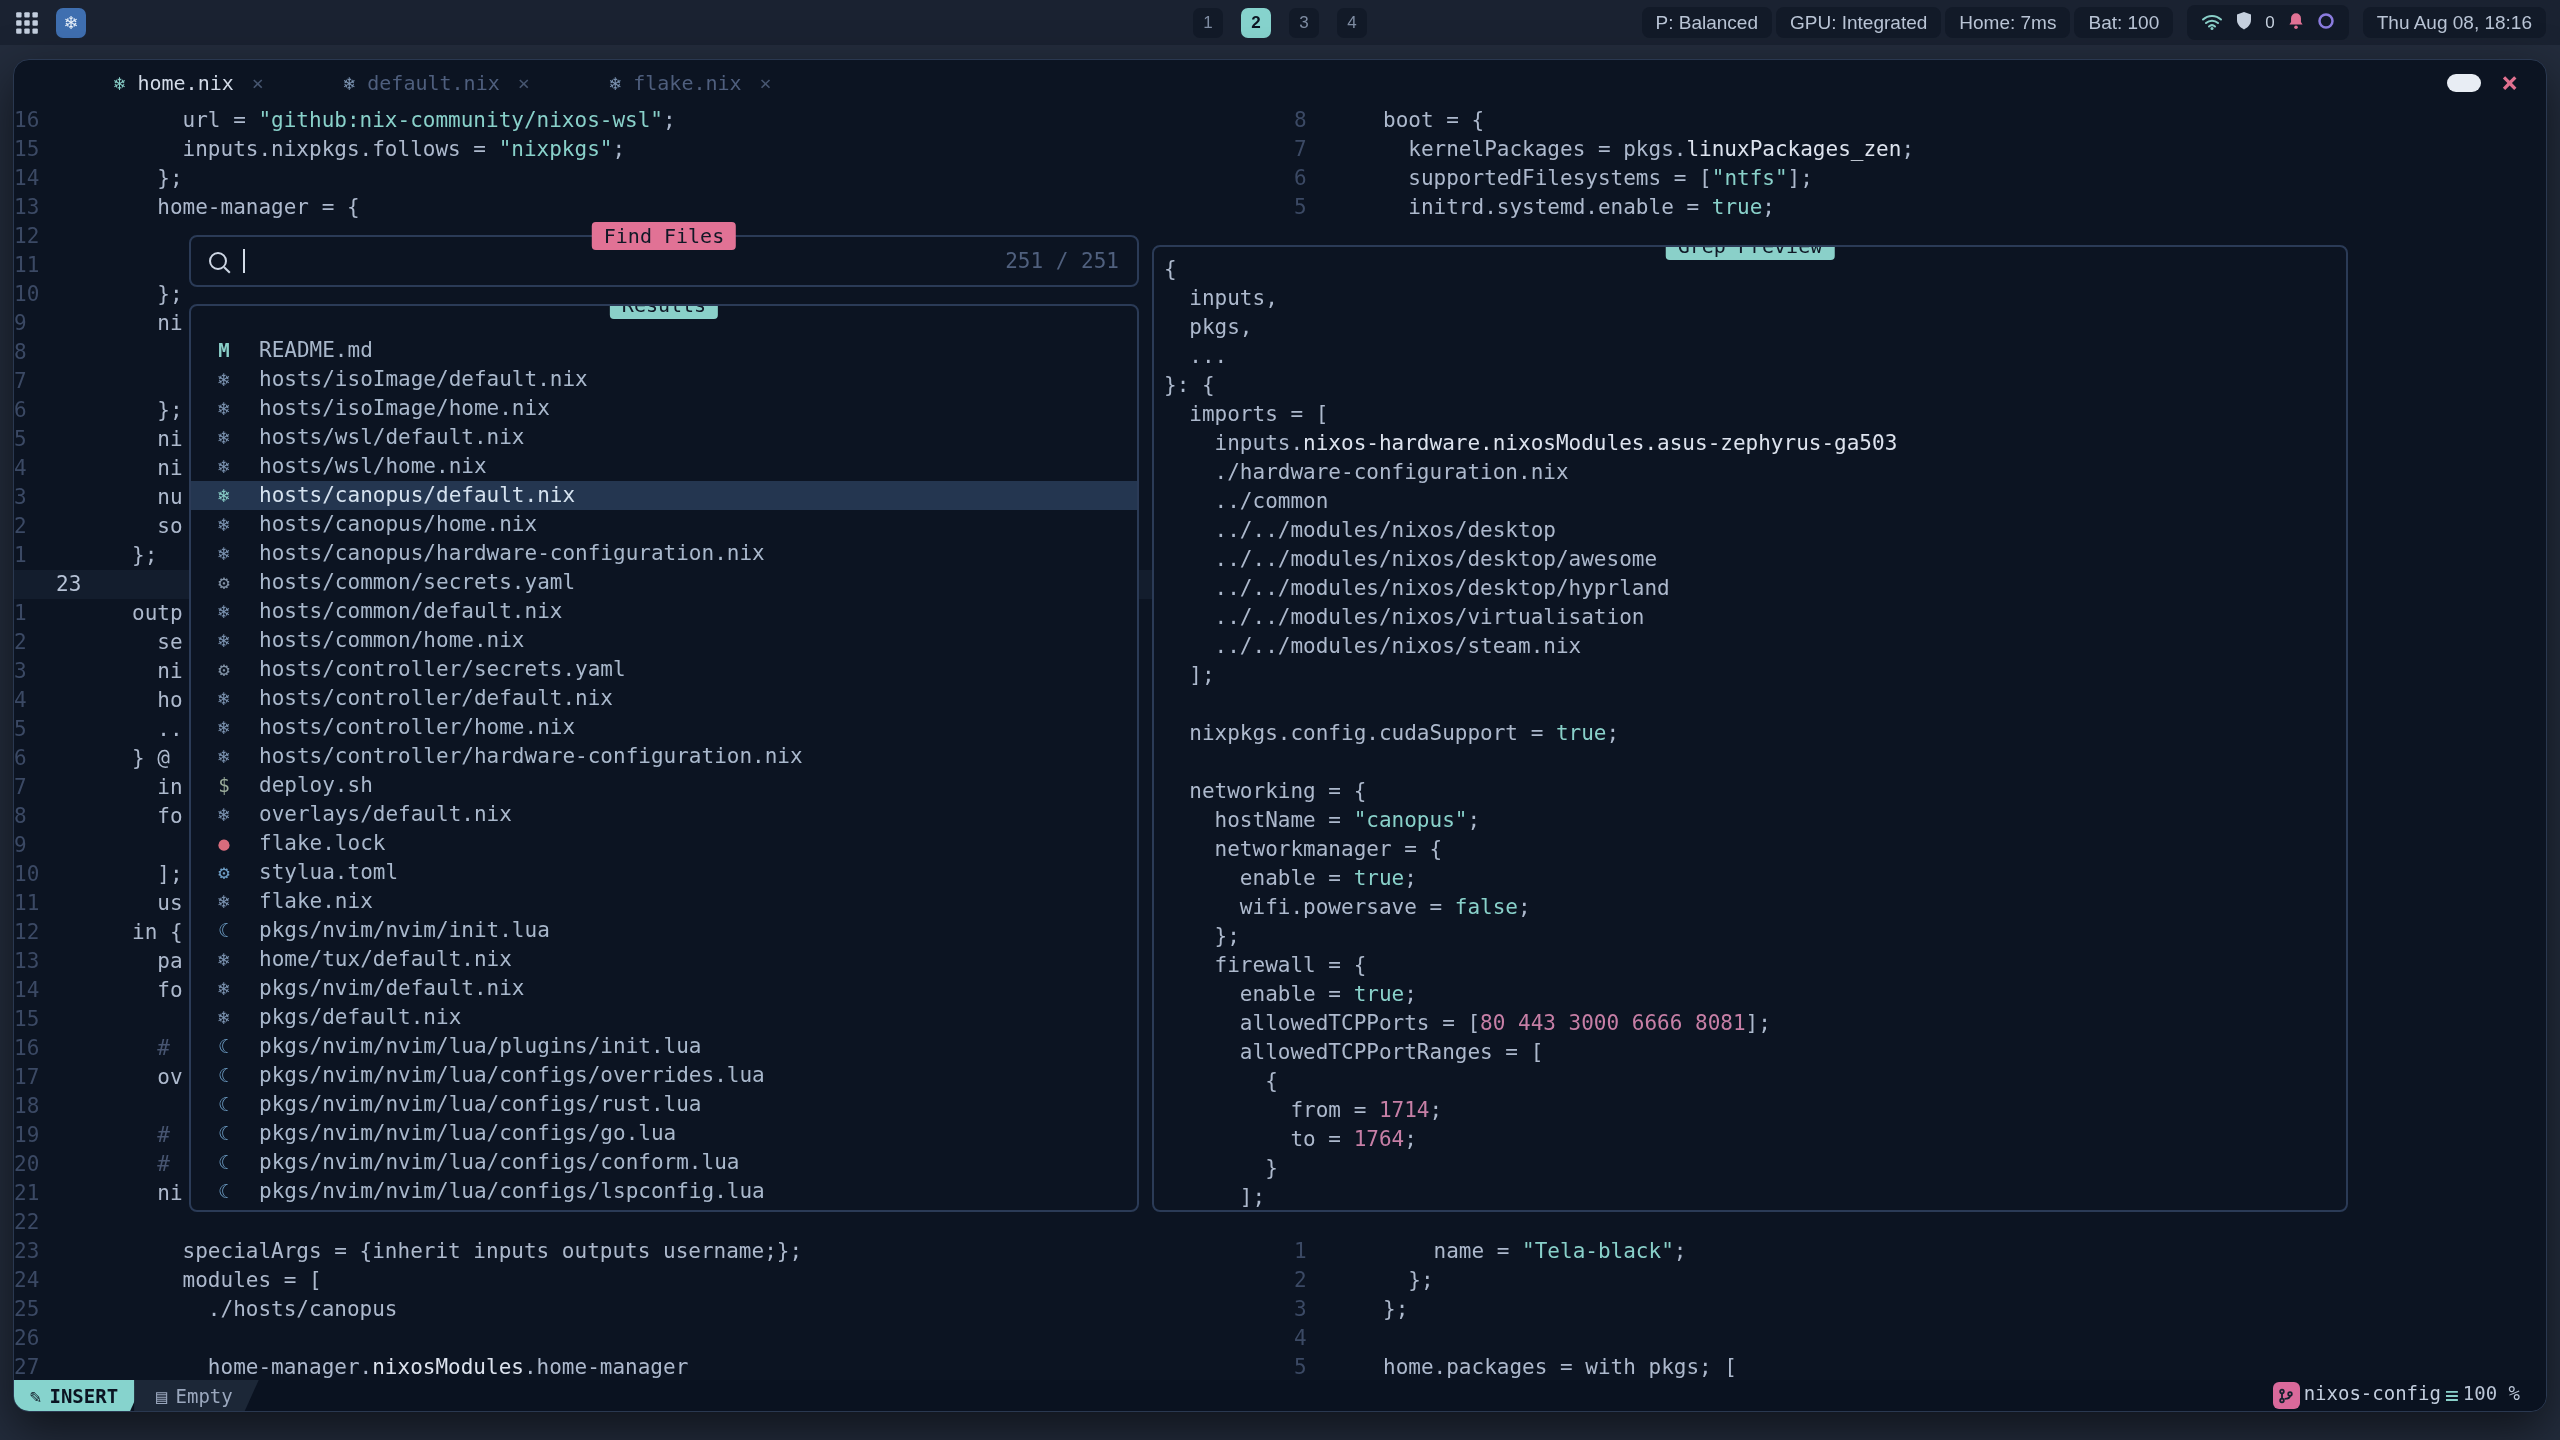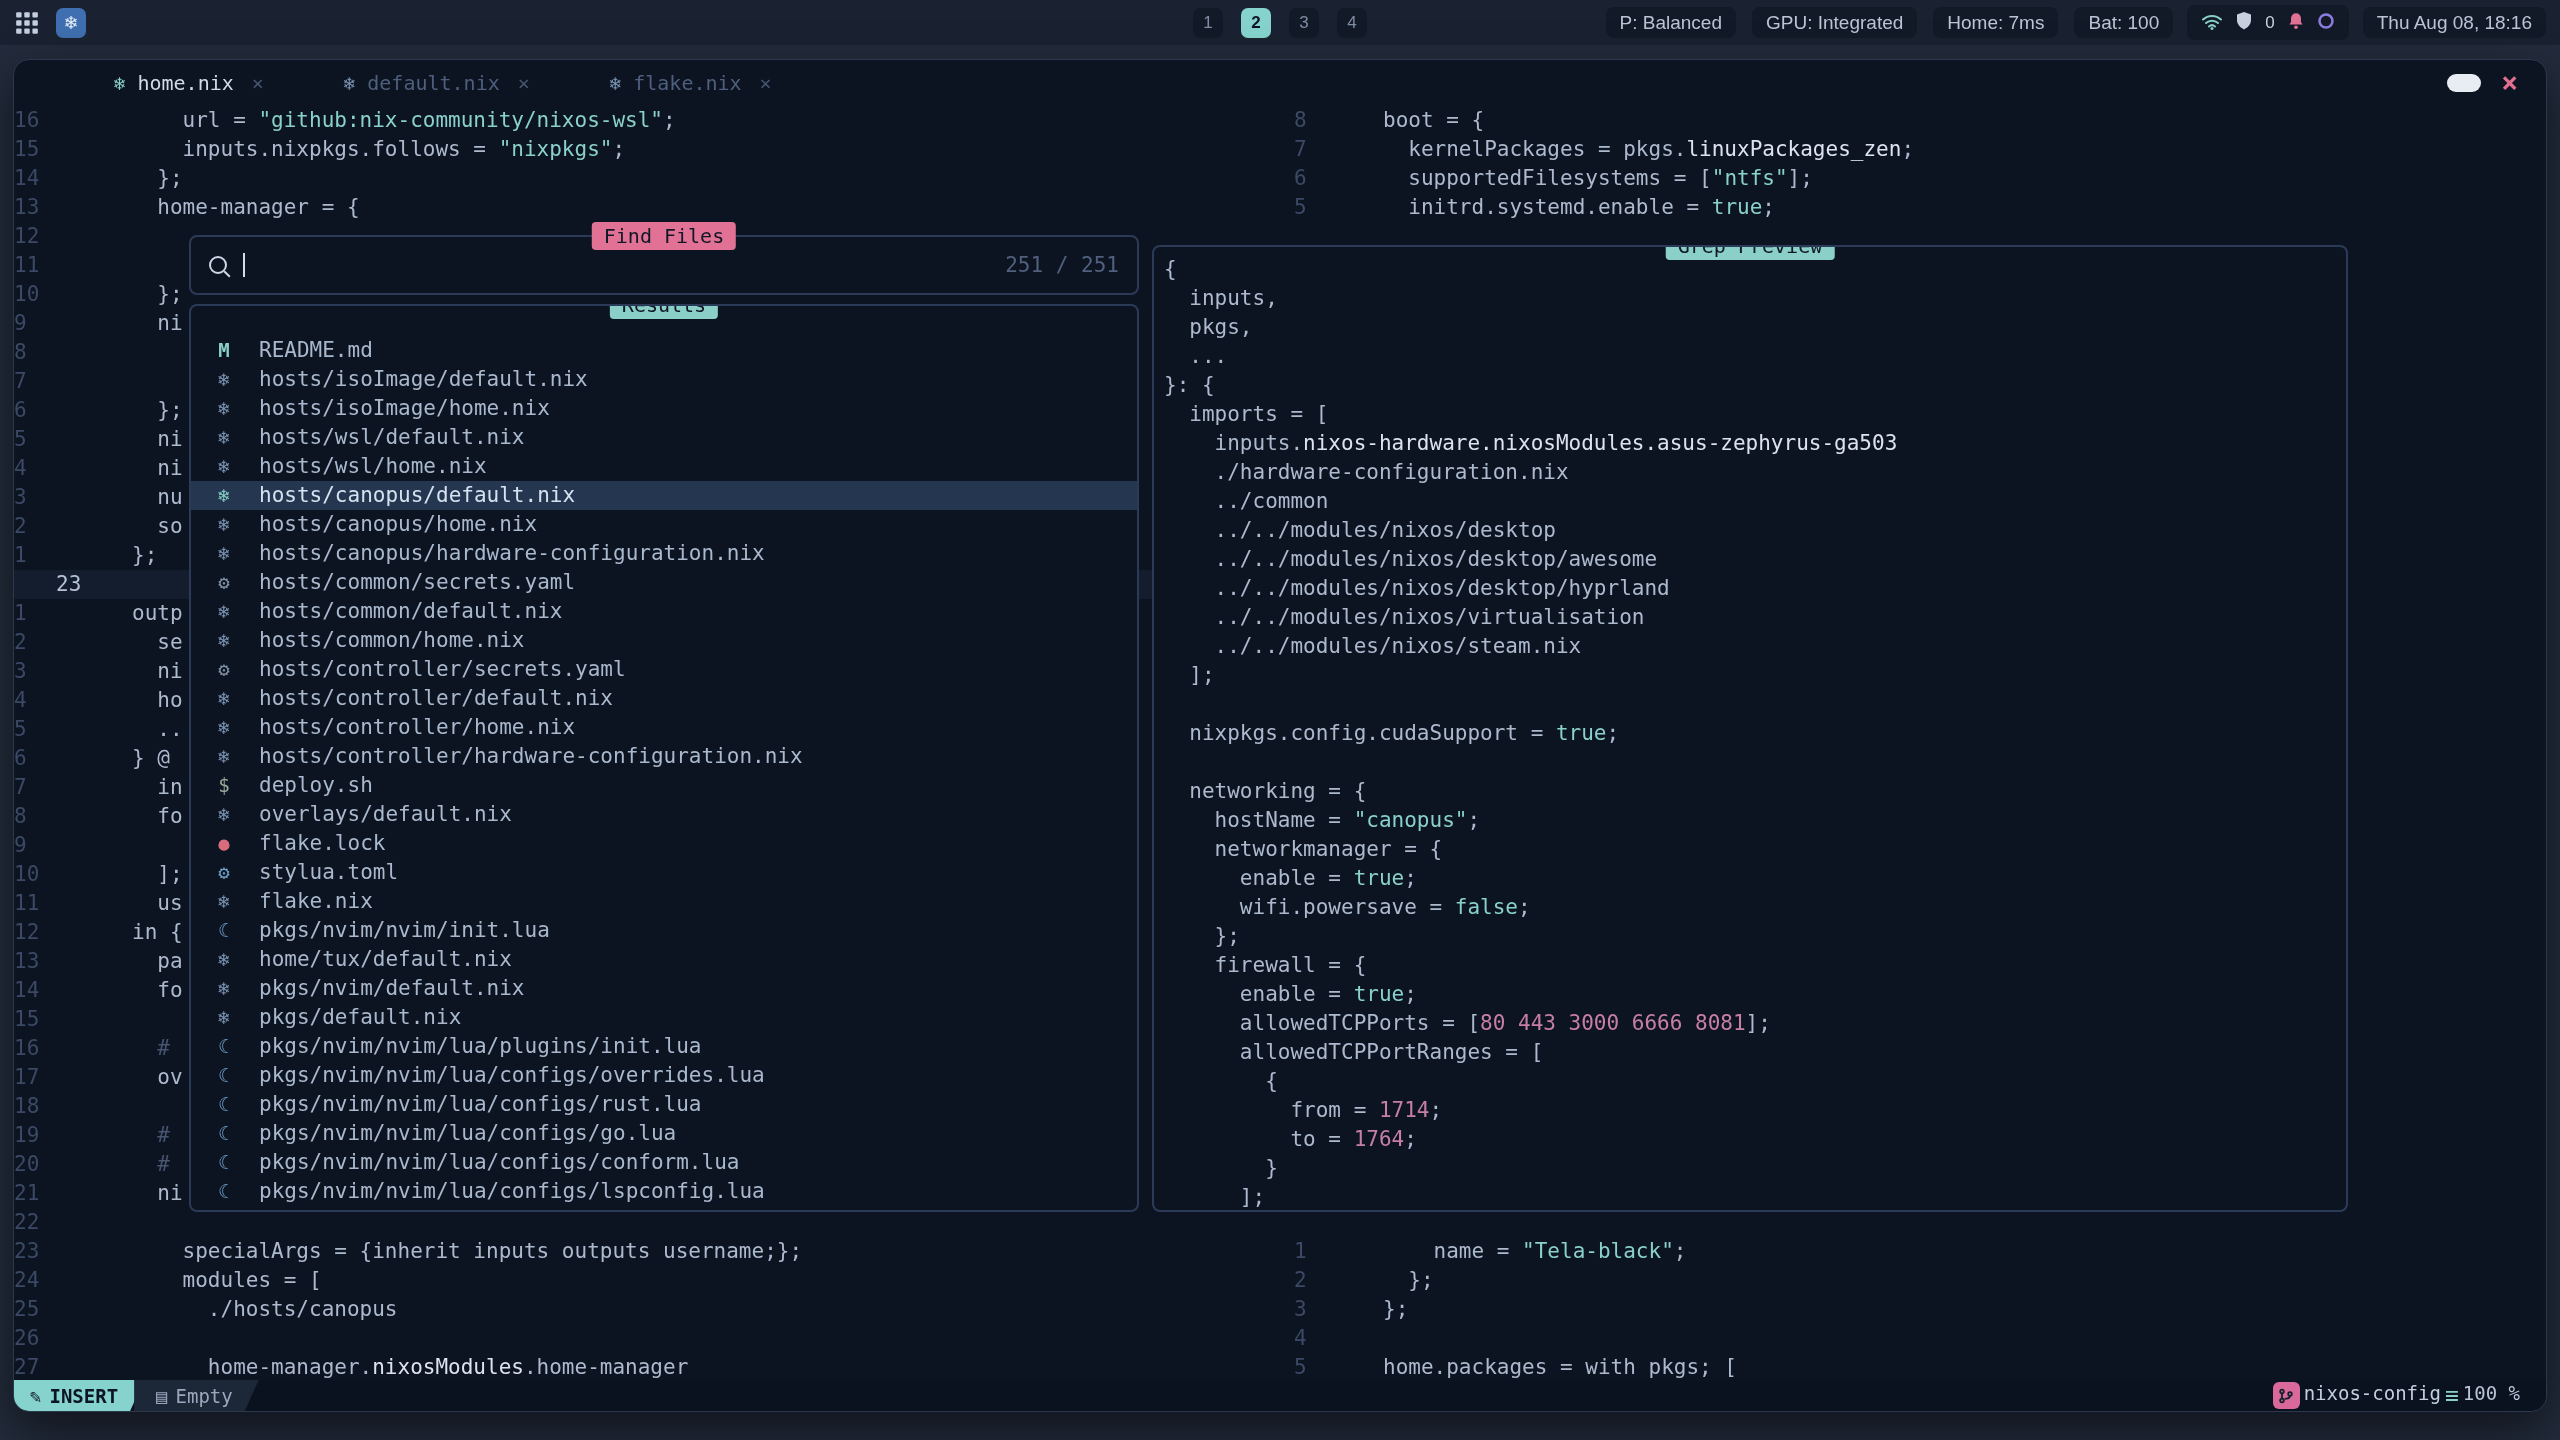--- a/index.html
+++ b/index.html
@@ -11,21 +11,21 @@
     color:#bac5d6;font-size:19px}
   .tb-left{display:flex;align-items:center;gap:16px}
   .apps-icon{display:flex;align-items:center}
   .nix-badge{width:30px;height:30px;border-radius:7px;background:#3f6fb0;color:#eaf2fb;
     display:flex;align-items:center;justify-content:center;font-size:18px}
   .tb-center{position:absolute;left:50%;transform:translateX(-50%);display:flex;gap:18px}
   .ws{width:30px;height:30px;border-radius:7px;background:#121a28;color:#7f8da3;
     display:flex;align-items:center;justify-content:center;font-size:17px;cursor:default}
   .ws.active{background:#86d3cd;color:#0c1422;font-weight:bold}
   .tb-right{margin-left:auto;display:flex;align-items:center;gap:14px}
-  .badges{display:flex;gap:16px}
+  .badges{display:flex;gap:4px}
   .badge{background:#121a28;border-radius:8px;padding:6px 14px;line-height:1;white-space:nowrap}
   .tray{display:flex;align-items:center;gap:12px}
   .tray-count{color:#c6d0de;font-size:17px}
 
   
   .window{position:absolute;left:13px;top:59px;width:2534px;height:1353px;background:#0c1422;
     border:1px solid #2a3850;border-radius:16px;box-shadow:0 18px 48px rgba(0,0,0,.55);overflow:hidden}
 
   .tabbar{height:46px;display:flex;align-items:center;padding-left:60px;position:relative}
   .tabs{display:flex;height:100%}
@@ -56,21 +56,21 @@
   .t-n{color:#c77fa6}
   .t-c{color:#475571}
 
   
   .overlay-box{position:absolute;background:#0c1422;border:2px solid #2b3b57;border-radius:8px;z-index:3}
   .float-label{position:absolute;top:-15px;left:50%;transform:translateX(-50%);padding:2px 12px;
     border-radius:4px;font-size:20px;color:#101826;white-space:nowrap;z-index:4}
   .label-pink{background:#e17295}
   .label-teal{background:#8ad0c9}
 
-  .input-box{left:175px;top:175px;width:950px;height:60px;display:flex;align-items:center;padding:0 18px}
+  .input-box{left:175px;top:175px;width:950px;height:52px;display:flex;align-items:center;padding:0 18px}
   .search-icon{width:18px;height:18px;border:2px solid #cdd6e4;border-radius:50%;position:relative;
     display:inline-block;flex:none}
   .search-icon::after{content:'';position:absolute;width:2px;height:8px;background:#cdd6e4;
     right:-3px;bottom:-6px;transform:rotate(-45deg)}
   .cursor{width:2px;height:24px;background:#d3dce8;margin-left:16px;display:inline-block}
   .counter{margin-left:auto;color:#50607e;font-size:21px}
 
   .results-box{left:175px;top:244px;width:950px;height:908px;overflow:hidden}
   .results-list{padding-top:30px}
   .result-row{display:flex;align-items:center;height:29px;line-height:29px;font-size:21px;color:#a9b8cc}

